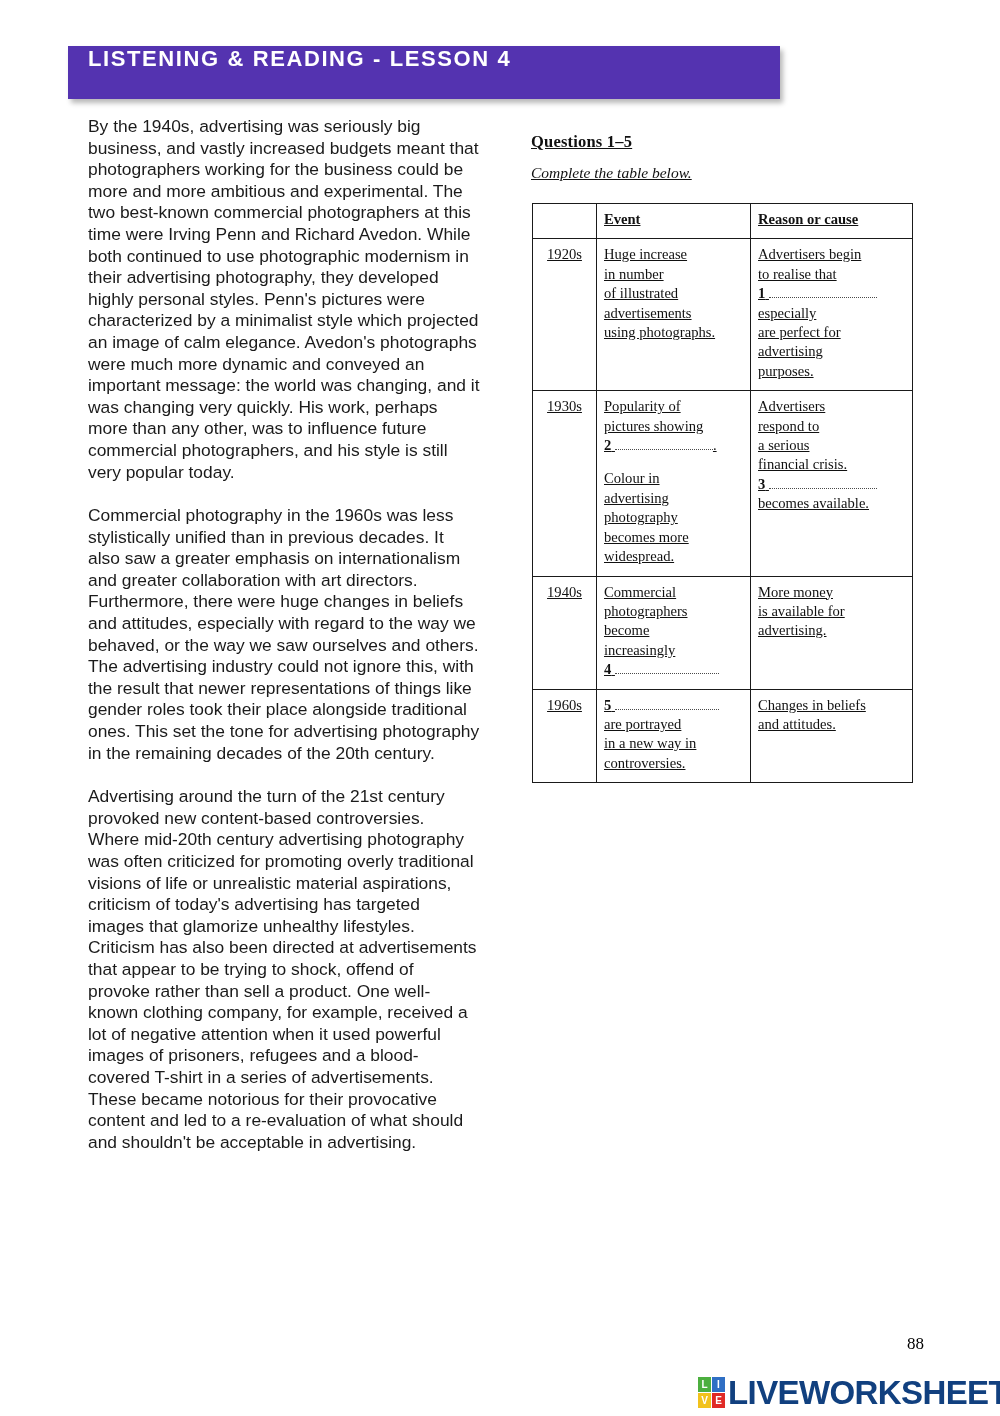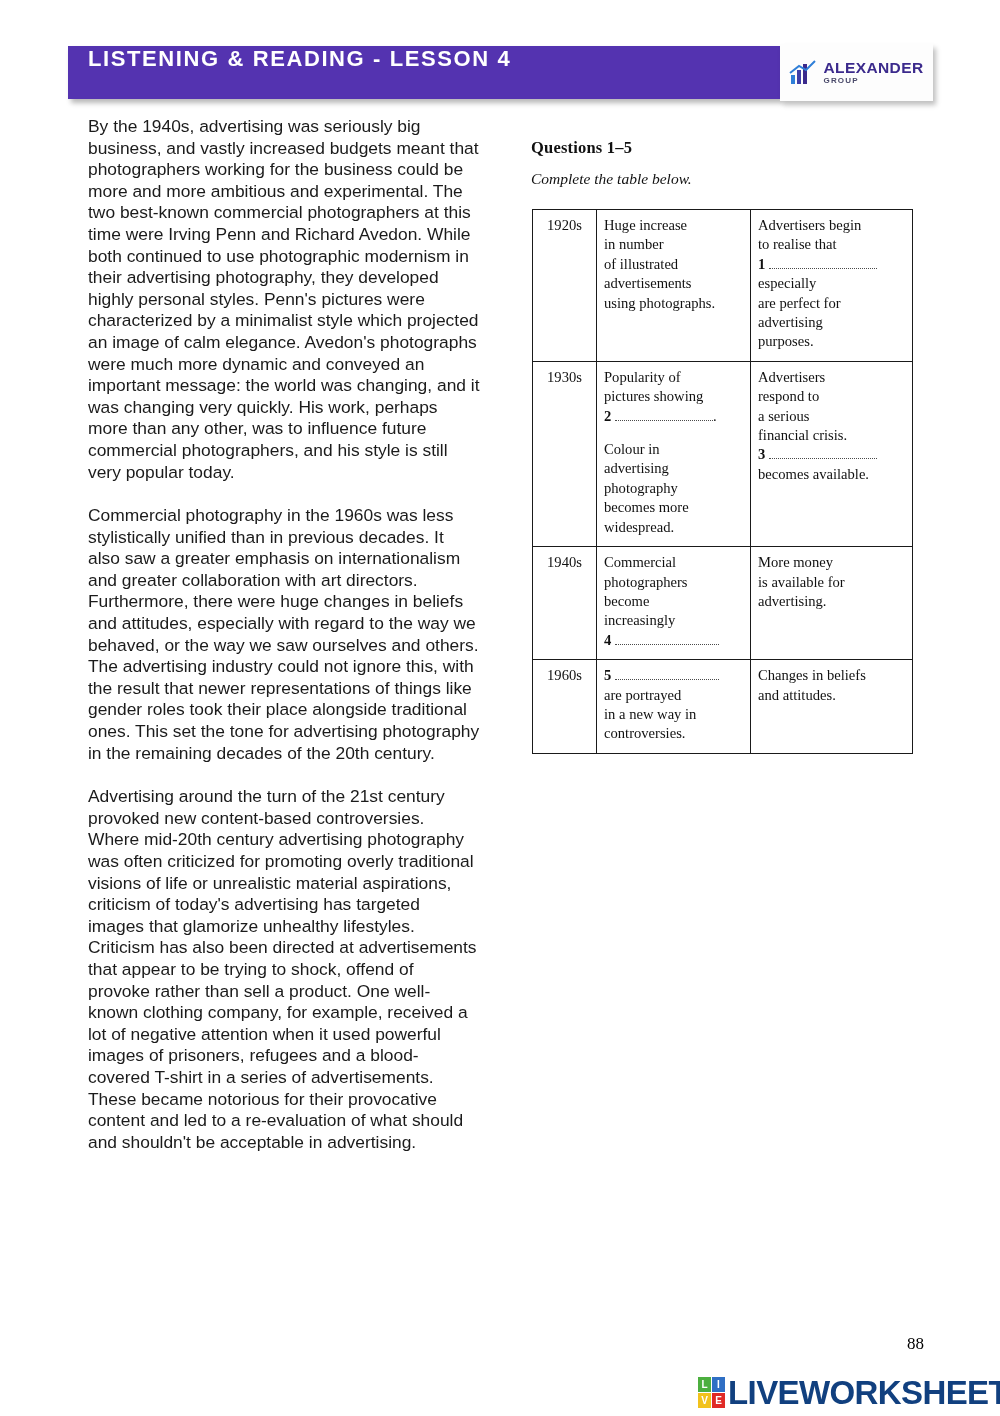--- a/index.html
+++ b/index.html
@@ -78,24 +78,25 @@
     font-size: 17.4px;
     line-height: 21.6px;
     color: #1b1b1b;
     text-align: left;
   }
   .passage p:last-child { margin-bottom: 0; }
 
   
   .question-col {
     position: absolute;
-    left: 524px; top: 128px;
+    left: 524px; top: 122px;
     width: 398px;
     font-family: "Liberation Serif", serif;
     color: #111111;
+    text-decoration: underline;
   }
   .q-heading {
     font-size: 16.5px;
     font-weight: bold;
     margin: 10px 0 0 7px;
     letter-spacing: 0.2px;
   }
   .q-instruction {
     font-size: 15.5px;
     font-style: italic;
@@ -193,46 +194,39 @@
     line-height: 1;
   }
 </style>
 </head>
 <body>
 
 <div class="header-wrap">
   <div class="header-bar">
     <span class="header-title">LISTENING &amp; READING - LESSON 4</span>
   </div>
-  <div class="logo-box">
-    <svg class="logo-mark" viewBox="0 0 28 26">
-      <path d="M2 24 L2 15 L6 15 L6 24 Z" fill="#2f7fd8"></path>
-      <path d="M8 24 L8 10 L12 10 L12 24 Z" fill="#3f3fa8"></path>
-      <path d="M14 24 L14 4 L18 4 L18 24 Z" fill="#3b2a8c"></path>
-      <path d="M1 13 L10 6 L17 10 L26 1" stroke="#2f7fd8" stroke-width="2" fill="none"></path>
-    </svg>
-    <span class="logo-text">
-      <span class="logo-name">ALEXANDER</span>
-      <span class="logo-sub">GROUP</span>
-    </span>
-  </div>
 </div>
 
 <div class="passage">
   <p>By the 1940s, advertising was seriously big business, and vastly increased budgets meant that photographers working for the business could be more and more ambitious and experimental. The two best-known commercial photographers at this time were Irving Penn and Richard Avedon. While both continued to use photographic modernism in their advertising photography, they developed highly personal styles. Penn's pictures were characterized by a minimalist style which projected an image of calm elegance. Avedon's photographs were much more dynamic and conveyed an important message: the world was changing, and it was changing very quickly. His work, perhaps more than any other, was to influence future commercial photographers, and his style is still very popular today.</p>
   <p>Commercial photography in the 1960s was less stylistically unified than in previous decades. It also saw a greater emphasis on internationalism and greater collaboration with art directors. Furthermore, there were huge changes in beliefs and attitudes, especially with regard to the way we behaved, or the way we saw ourselves and others. The advertising industry could not ignore this, with the result that newer representations of things like gender roles took their place alongside traditional ones. This set the tone for advertising photography in the remaining decades of the 20th century.</p>
   <p>Advertising around the turn of the 21st century provoked new content-based controversies. Where mid-20th century advertising photography was often criticized for promoting overly traditional visions of life or unrealistic material aspirations, criticism of today's advertising has targeted images that glamorize unhealthy lifestyles. Criticism has also been directed at advertisements that appear to be trying to shock, offend of provoke rather than sell a product. One well-known clothing company, for example, received a lot of negative attention when it used powerful images of prisoners, refugees and a blood-covered T-shirt in a series of advertisements. These became notorious for their provocative content and led to a re-evaluation of what should and shouldn't be acceptable in advertising.</p>
 </div>
 
 <div class="question-col">
   <div class="q-heading">Questions 1–5</div>
   <div class="q-instruction">Complete the table below.</div>
 
   <table class="qtable">
     <tbody>
+      <tr>
+        <td class="col-date head-cell"></td>
+        <td class="col-event head-cell">Event</td>
+        <td class="col-reason head-cell">Reason or cause</td>
+      </tr>
 
       <tr>
         <td class="col-date">1920s</td>
         <td class="col-event">
           <div>Huge increase</div>
           <div>in number</div>
           <div>of illustrated</div>
           <div>advertisements</div>
           <div>using photographs.</div>
         </td>

